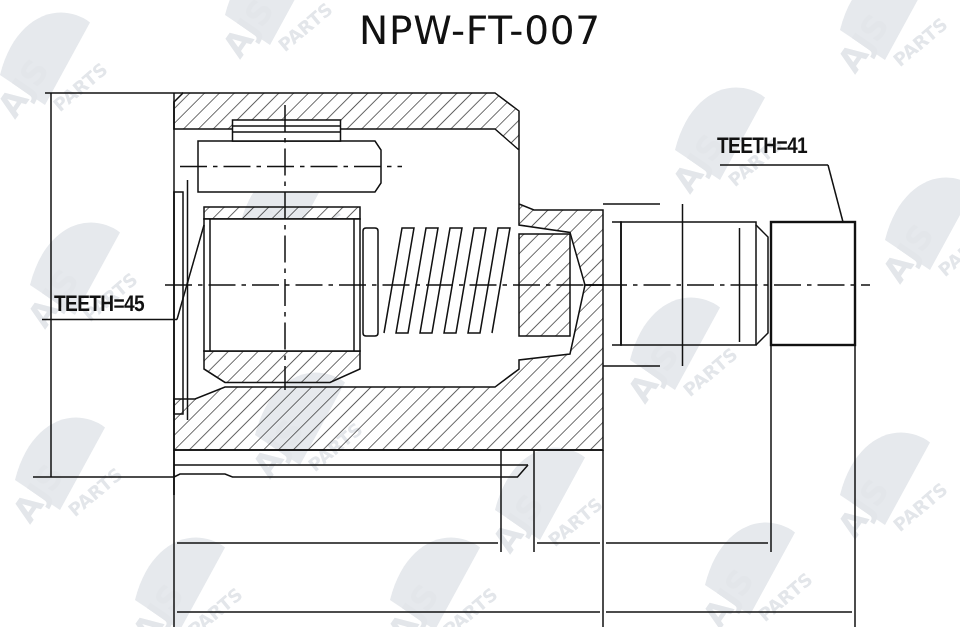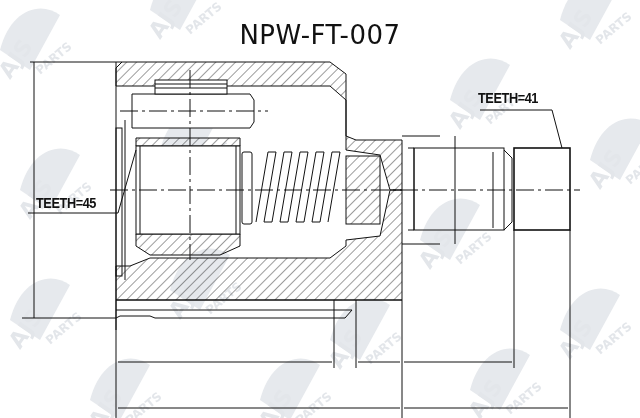--- a/index.html
+++ b/index.html
@@ -1,17 +1,17 @@
 <!DOCTYPE html>
 <html><head>
 <meta charset="utf-8">
 <style>
   html, body { margin: 0; padding: 0; background: #ffffff; }
   .page { position: relative; width: 640px; height: 418px; overflow: hidden; background: #ffffff; font-family: "Liberation Sans", sans-serif; }
-  .title { position: absolute; left: 0; width: 640px; top: 20px; text-align: center; font-size: 26px; color: #111; letter-spacing: 0.5px; font-family: "DejaVu Sans", sans-serif; font-weight: normal; }
+  .title { position: absolute; left: 0; width: 640px; top: 6px; text-align: center; font-size: 26px; color: #111; letter-spacing: 0.5px; font-family: "DejaVu Sans", sans-serif; font-weight: normal; }
   .label { position: absolute; font-family: "Liberation Sans Narrow", "Liberation Sans", sans-serif; font-weight: bold; font-size: 15px; color: #111; transform: scaleX(0.85); transform-origin: left top; letter-spacing: -0.5px; }
   svg { position: absolute; left: 0; top: 0; }
 </style>
 </head>
 <body>
 
 <div class="page">
 
   <svg width="640" height="418" viewBox="0 0 640 418">
     <defs>

